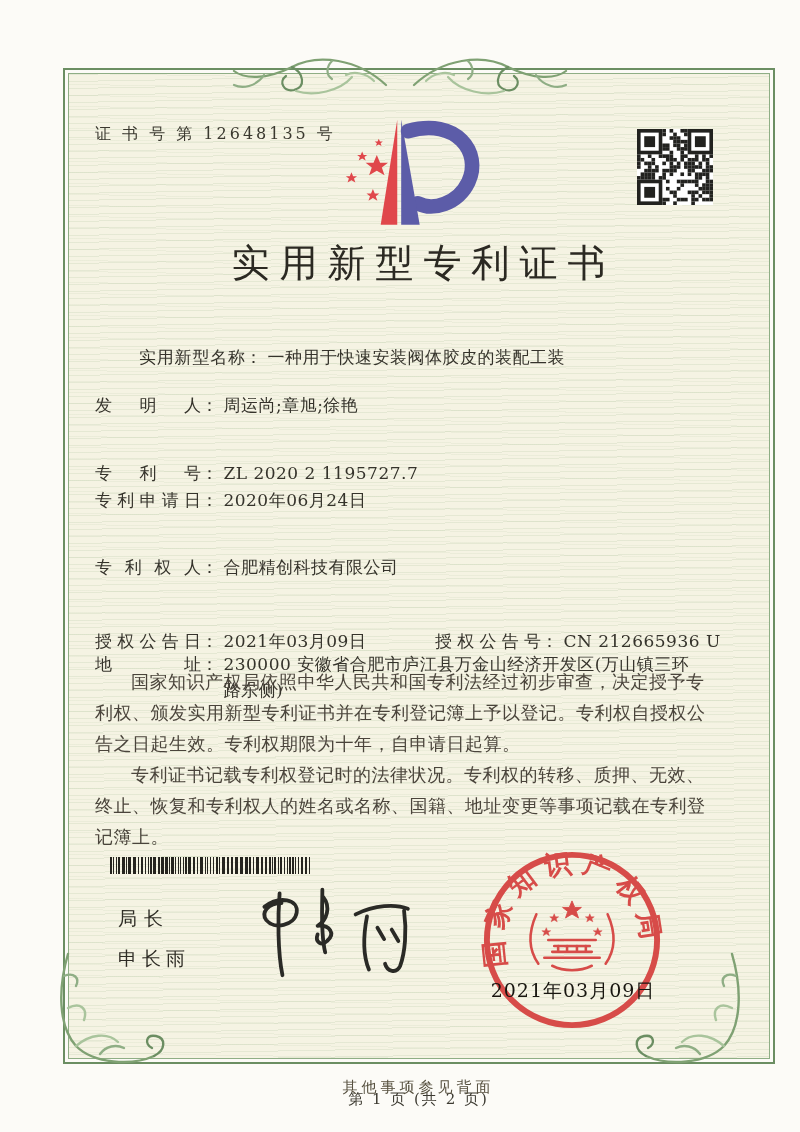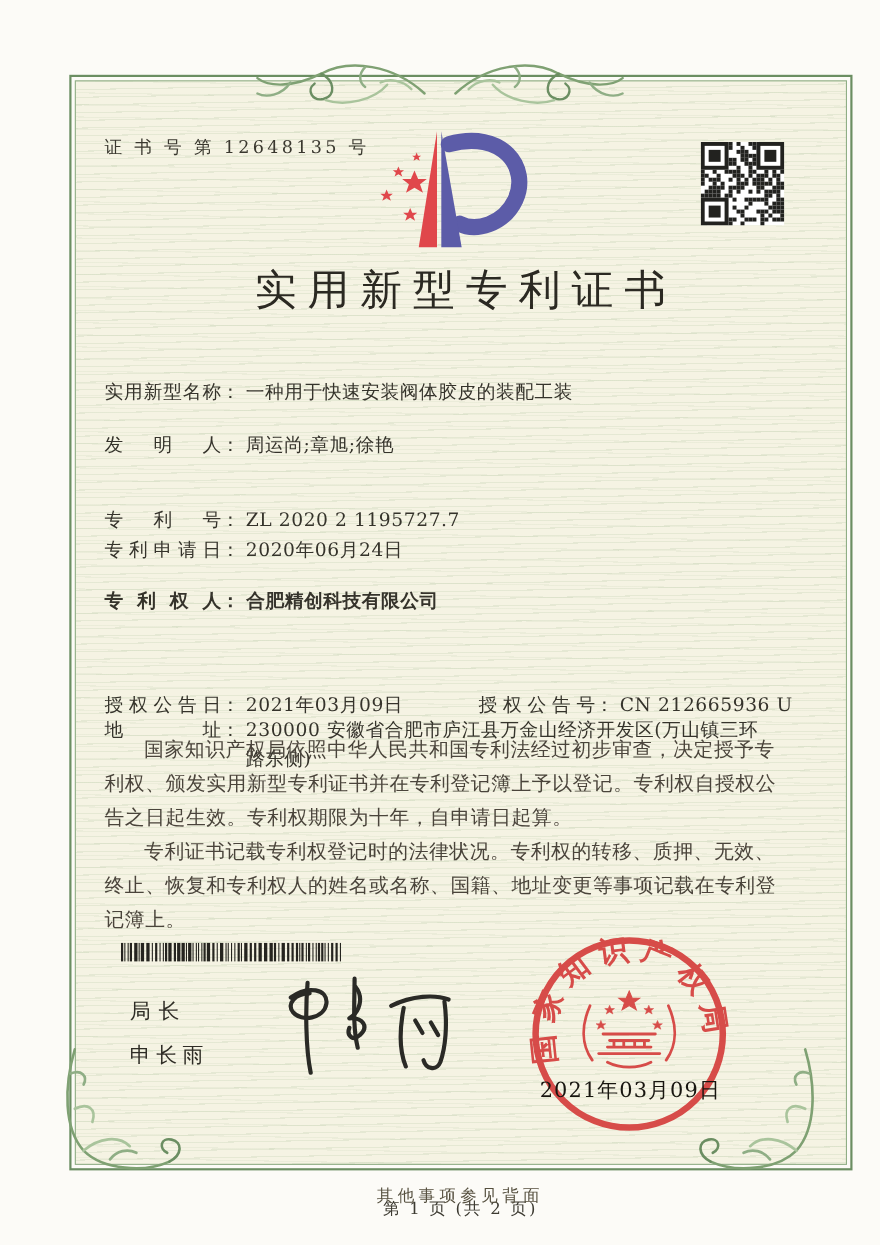--- a/index.html
+++ b/index.html
@@ -269,37 +269,37 @@
       <rect x="50.666666666666664" y="0" width="25.333333333333332" height="25.333333333333332" fill="#22221f"></rect>
       <rect x="54.285714285714285" y="3.619047619047619" width="18.095238095238095" height="18.095238095238095" fill="#fff"></rect>
       <rect x="57.904761904761905" y="7.238095238095238" width="10.857142857142858" height="10.857142857142858" fill="#22221f"></rect>
       <rect x="0" y="50.666666666666664" width="25.333333333333332" height="25.333333333333332" fill="#22221f"></rect>
       <rect x="3.619047619047619" y="54.285714285714285" width="18.095238095238095" height="18.095238095238095" fill="#fff"></rect>
       <rect x="7.238095238095238" y="57.904761904761905" width="10.857142857142858" height="10.857142857142858" fill="#22221f"></rect>
     </svg>
 
   <div class="title">实用新型专利证书</div>
 
-  <div class="field-row" style="top:344px;">
+  <div class="field-row" style="top:344px;margin-left:44px;">
     <span class="f-label">实用新型名称</span><span class="f-colon">：</span>
     <span class="f-value">一种用于快速安装阀体胶皮的装配工装</span>
   </div>
   <div class="field-row" style="top:392px;">
     <span class="f-label">发明人</span><span class="f-colon">：</span>
     <span class="f-value">周运尚;章旭;徐艳</span>
   </div>
   <div class="field-row" style="top:460px;">
     <span class="f-label">专利号</span><span class="f-colon">：</span>
     <span class="f-value">ZL 2020 2 1195727.7</span>
   </div>
   <div class="field-row" style="top:487px;">
     <span class="f-label">专利申请日</span><span class="f-colon">：</span>
     <span class="f-value">2020年06月24日</span>
   </div>
-  <div class="field-row" style="top:534px;font-weight:bold;">
+  <div class="field-row" style="top:554px;">
     <span class="f-label">专利权人</span><span class="f-colon">：</span>
     <span class="f-value">合肥精创科技有限公司</span>
   </div>
   <div class="field-row" style="top:611px;margin-top:40px;">
     <span class="f-label">地址</span><span class="f-colon">：</span>
     <span class="f-value wrap">230000 安徽省合肥市庐江县万金山经济开发区(万山镇三环路东侧)</span>
   </div>
   <div class="field-row" style="top:628px;">
     <span class="f-label">授权公告日</span><span class="f-colon">：</span>
     <span class="f-value">2021年03月09日</span>

